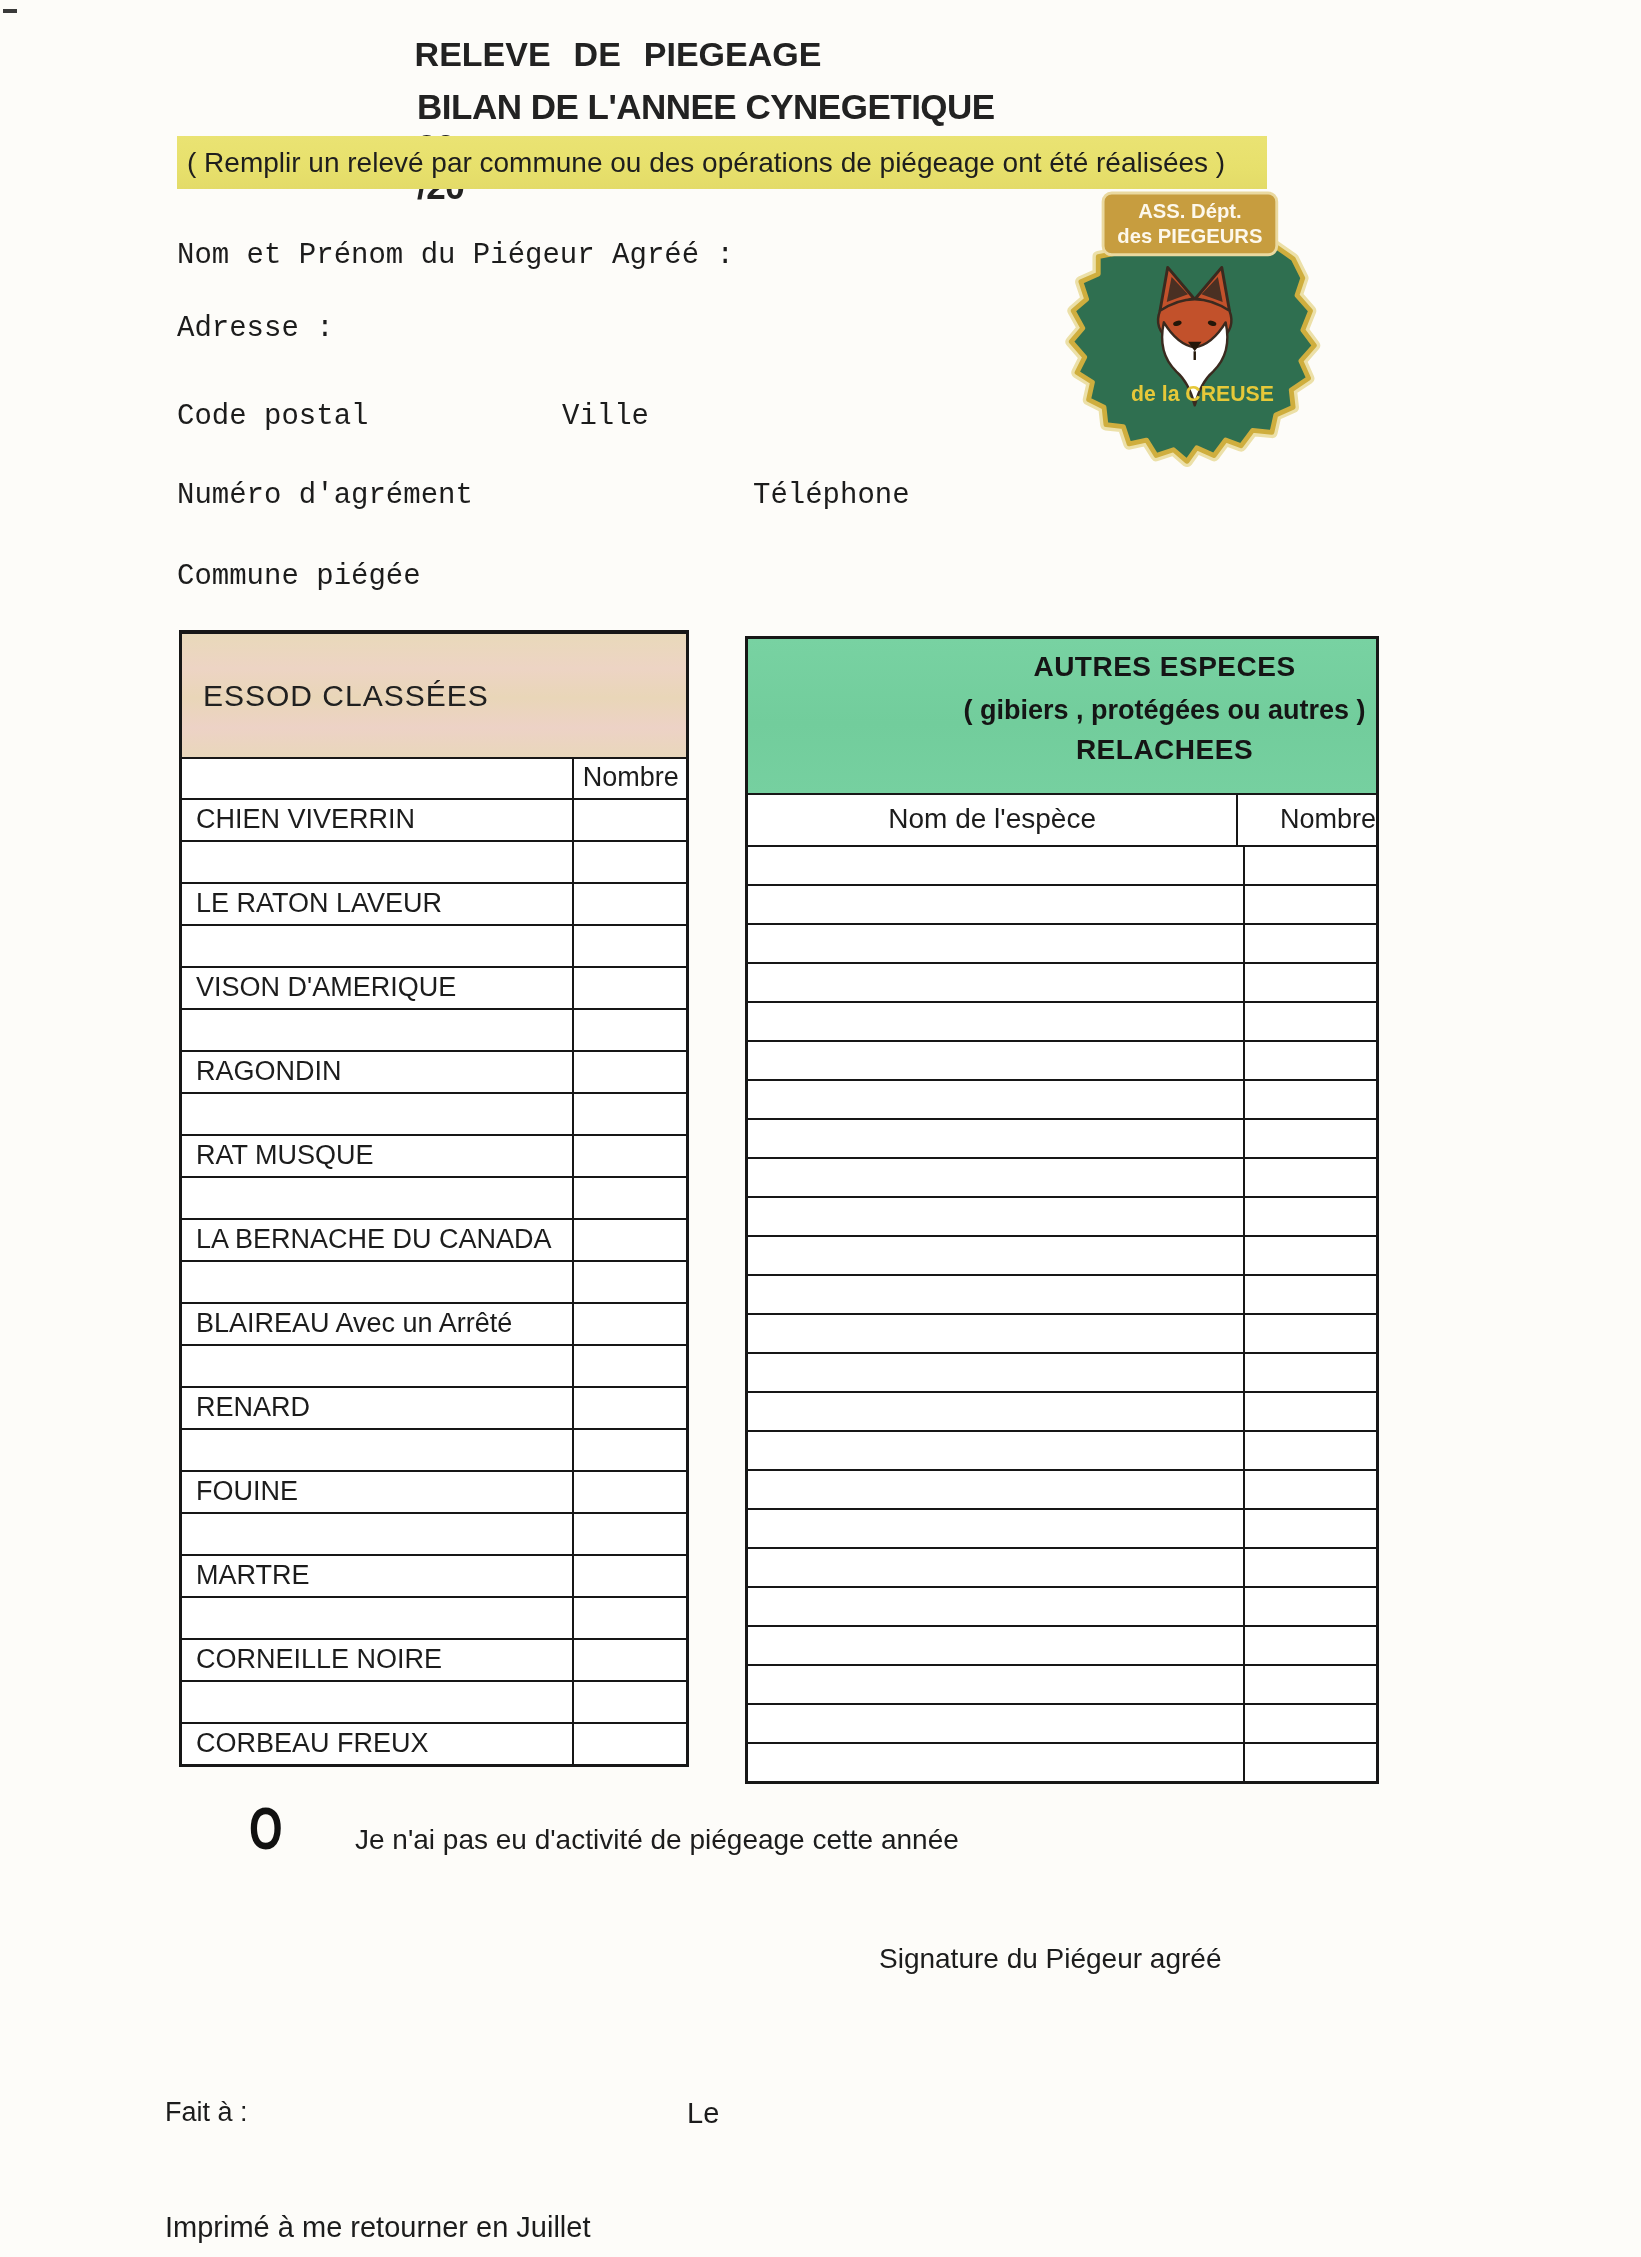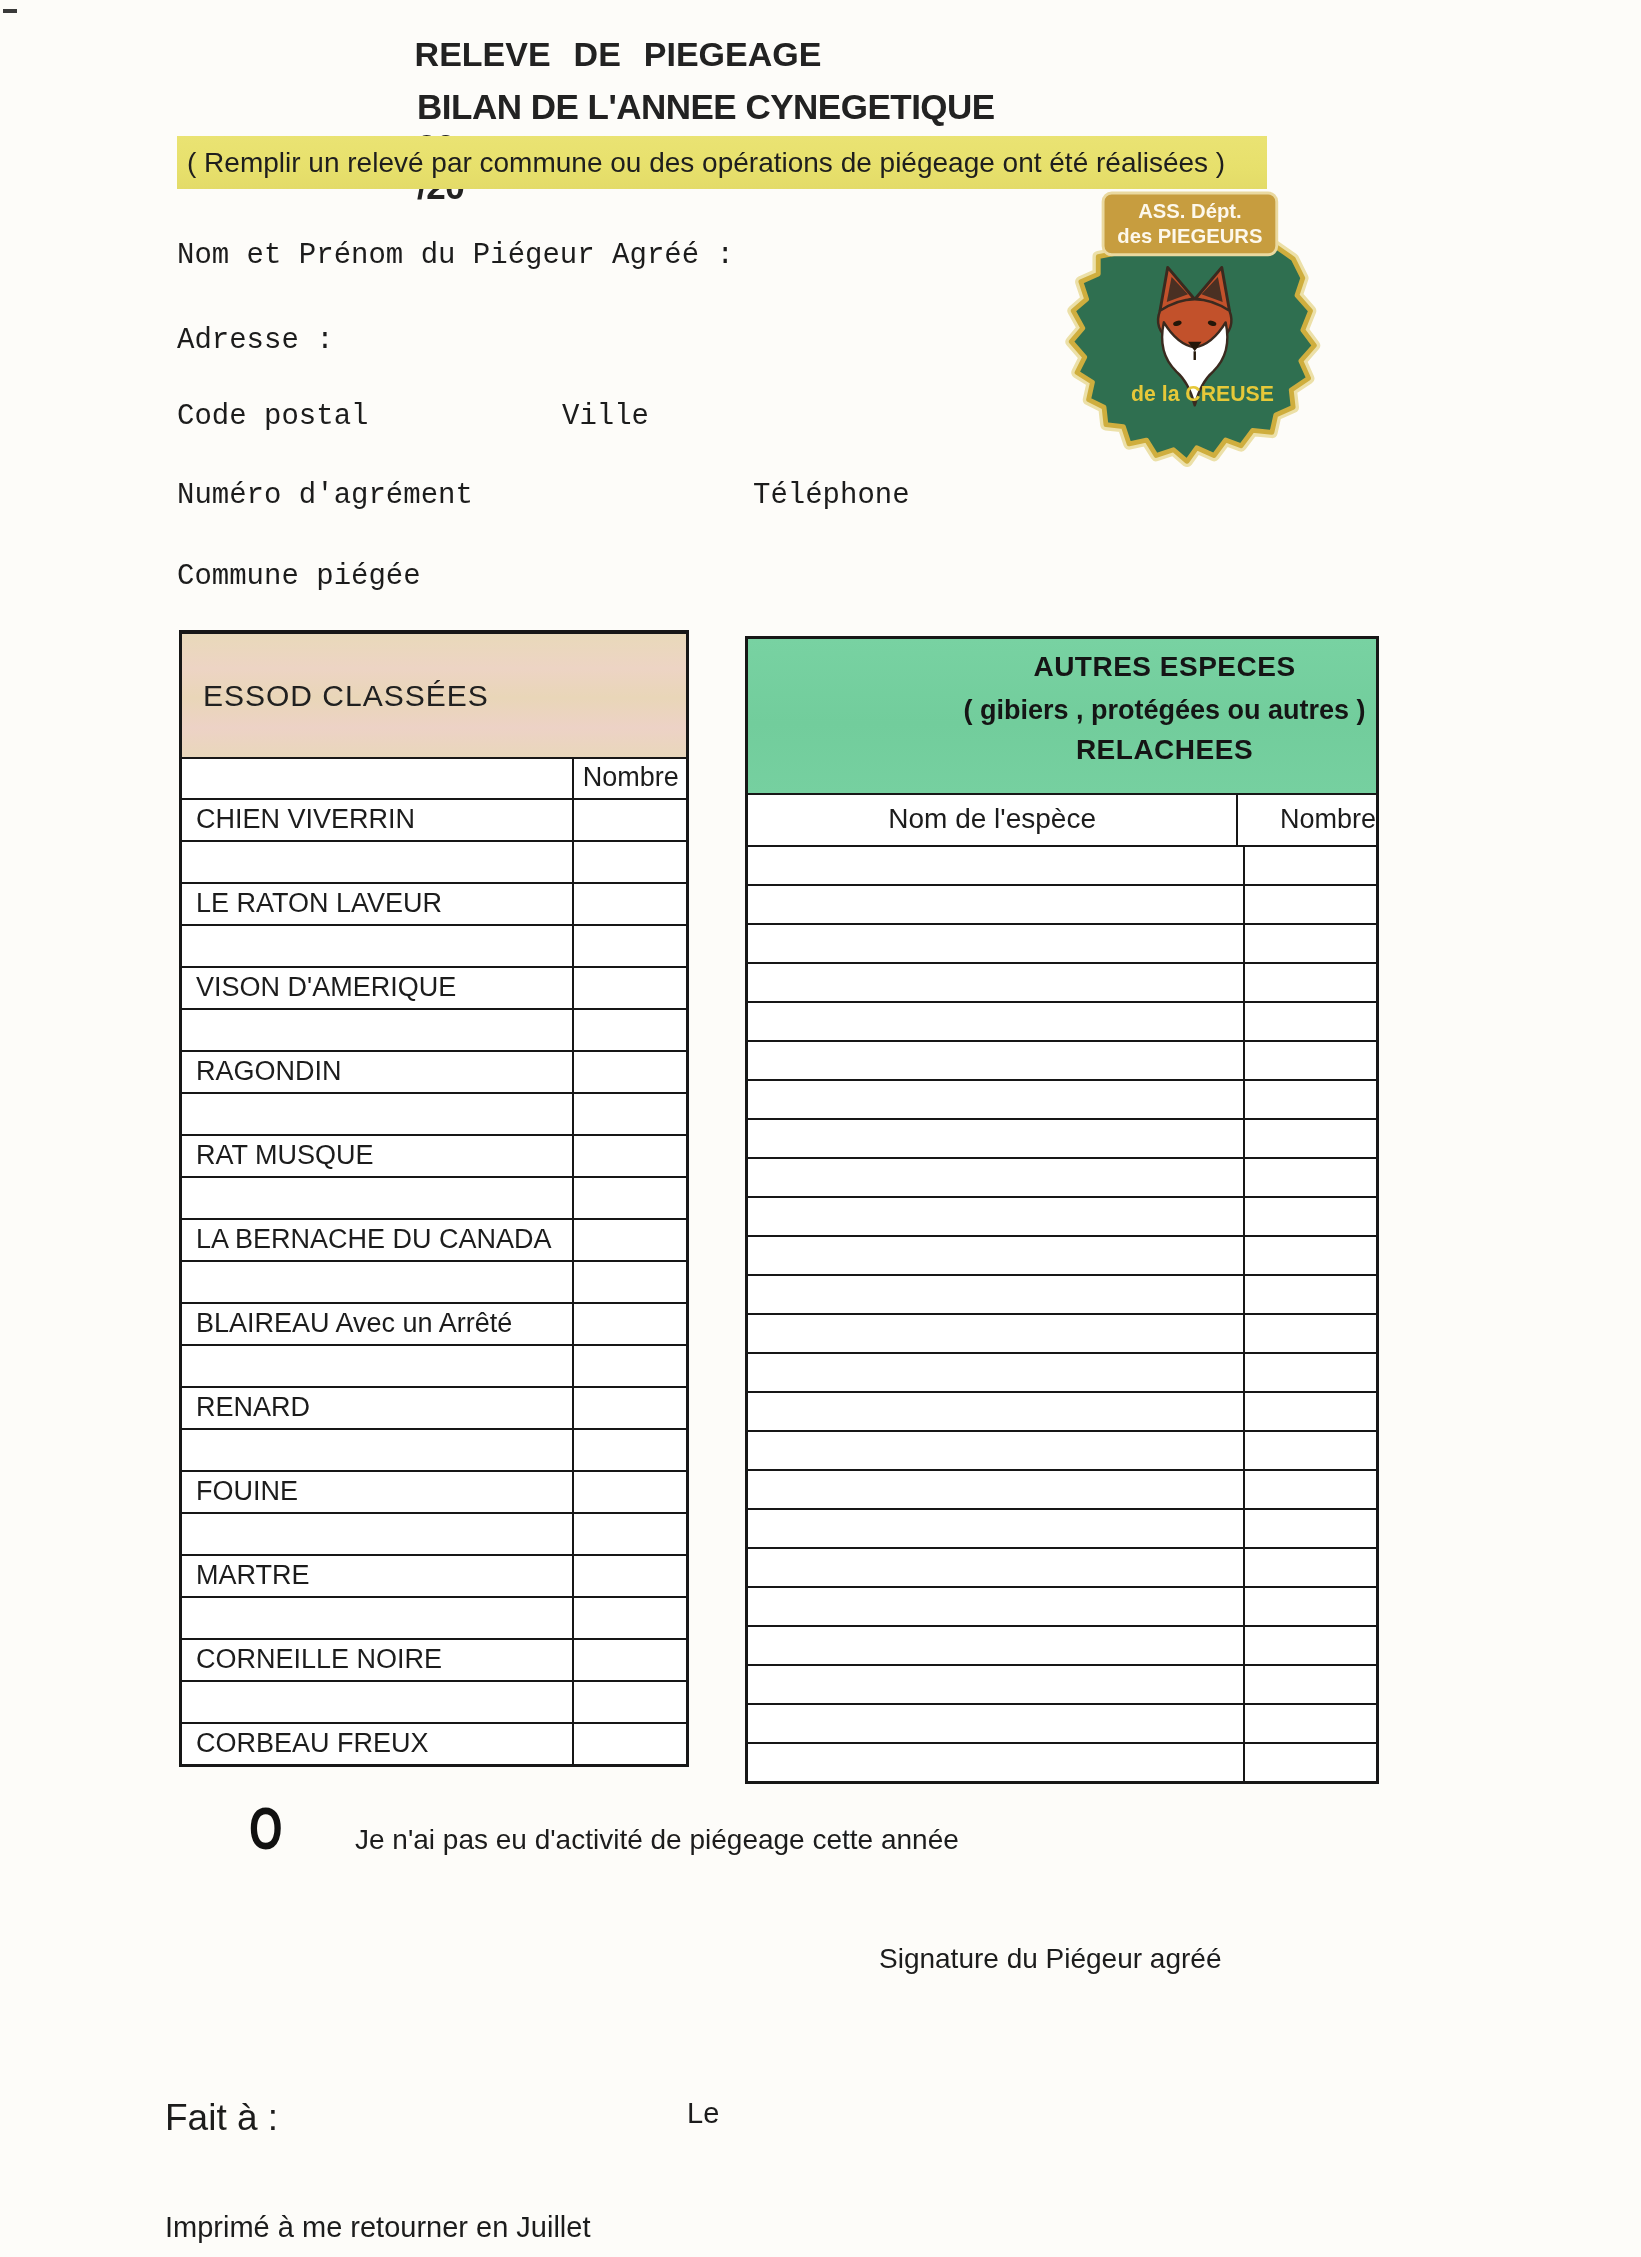--- a/index.html
+++ b/index.html
@@ -102,21 +102,21 @@
 
   <div class="title2">
     <span>BILAN DE L'ANNEE CYNEGETIQUE</span>
     <span class="yr">20</span>
     <span class="yr2">/20</span>
   </div>
 
   <div class="highlight">( Remplir un relevé par commune ou des opérations de piégeage ont été réalisées )</div>
 
   <div class="flabel" style="left:177px; top:239px;">Nom et Prénom du Piégeur Agréé :</div>
-  <div class="flabel" style="left:177px; top:324px;">Adresse  :</div>
+  <div class="flabel" style="left:177px; top:312px;">Adresse  :</div>
   <div class="flabel" style="left:177px; top:400px;">Code postal</div>
   <div class="flabel" style="left:562px; top:400px;">Ville</div>
   <div class="flabel" style="left:177px; top:479px;">Numéro d'agrément</div>
   <div class="flabel" style="left:753px; top:479px;">Téléphone</div>
   <div class="flabel" style="left:177px; top:560px;">Commune piégée</div>
 
   <svg class="logo-svg" width="275" height="290" viewBox="0 0 285 300" xmlns="http://www.w3.org/2000/svg">
 
     <path d="M142,52 L168,58 L196,54 L214,64 L232,60 L252,74 L262,94 L256,112 L270,128 L262,148 L274,164 L260,180 L268,198 L250,210 L252,228 L234,236 L230,254 L210,252 L198,268 L182,262 L170,278 L152,270 L142,284 L128,272 L110,278 L100,262 L82,266 L76,248 L58,246 L56,228 L40,220 L44,202 L28,192 L36,176 L22,160 L34,146 L24,128 L38,116 L32,98 L50,90 L50,72 L70,68 L78,54 L96,60 L112,50 L128,58 Z" fill="none" stroke="#ece0a8" stroke-width="12" stroke-linejoin="round"></path>
     <path d="M142,52 L168,58 L196,54 L214,64 L232,60 L252,74 L262,94 L256,112 L270,128 L262,148 L274,164 L260,180 L268,198 L250,210 L252,228 L234,236 L230,254 L210,252 L198,268 L182,262 L170,278 L152,270 L142,284 L128,272 L110,278 L100,262 L82,266 L76,248 L58,246 L56,228 L40,220 L44,202 L28,192 L36,176 L22,160 L34,146 L24,128 L38,116 L32,98 L50,90 L50,72 L70,68 L78,54 L96,60 L112,50 L128,58 Z" fill="#2f6f50" stroke="#cfae3e" stroke-width="5" stroke-linejoin="round"></path>
@@ -349,18 +349,18 @@
         <div class="rrow">
           <div class="cell rname"></div>
           <div class="cell rnum"></div>
         </div>
       </div>
   </div>
 
   <div class="big-o">O</div>
   <div class="foot" style="left:355px; top:1824px;">Je n'ai pas eu d'activité de piégeage cette année</div>
   <div class="foot" style="left:879px; top:1943px;">Signature du Piégeur agréé</div>
-  <div class="foot" style="left:165px; top:2097px; font-size:37px;">Fait à :</div>
+  <div class="foot" style="left:165px; top:2097px; font-size:27px;">Fait à :</div>
   <div class="foot" style="left:687px; top:2097px; font-size:29px;">Le</div>
   <div class="foot" style="left:165px; top:2211px; font-size:29px;">Imprimé à me retourner en Juillet</div>
 
 </div>
 
 
 </body></html>

